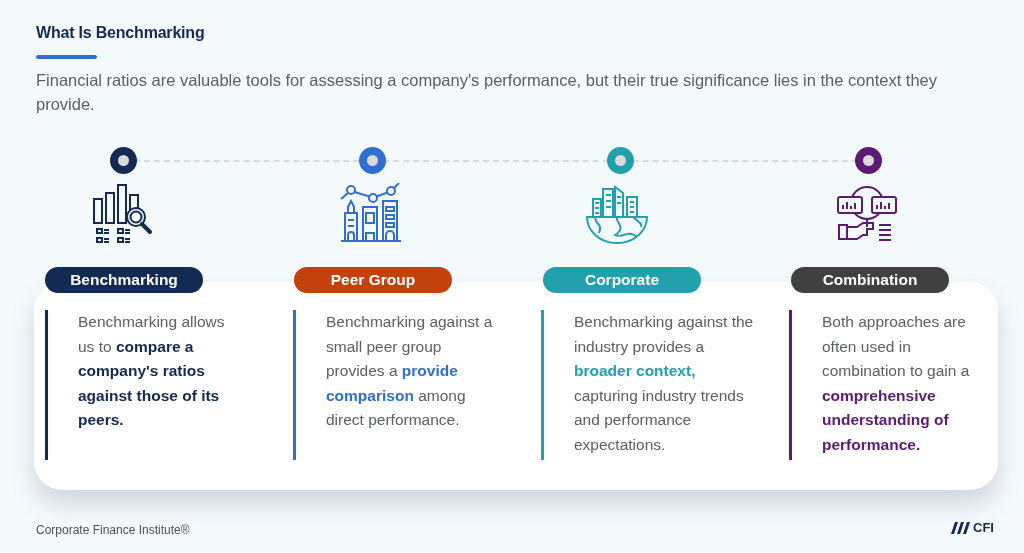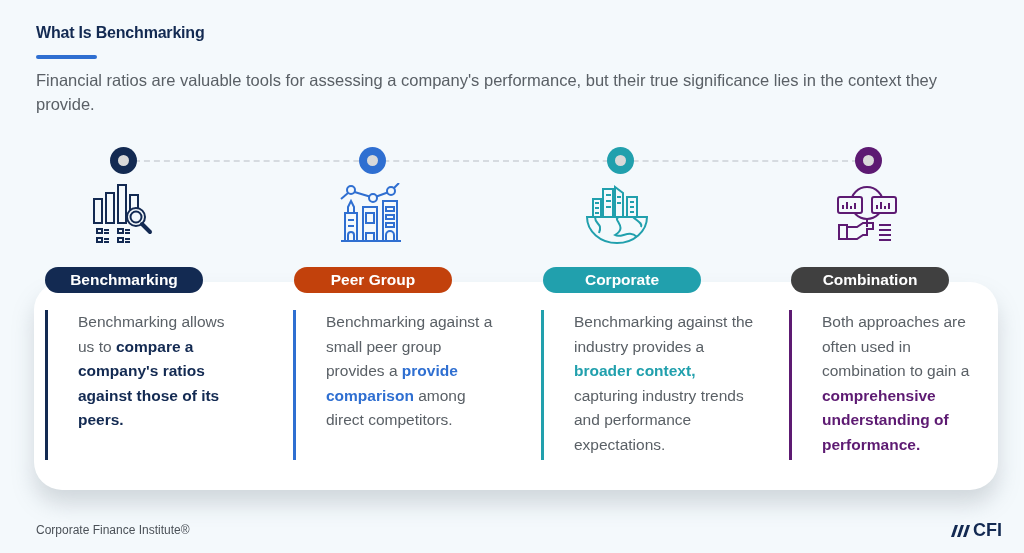--- a/index.html
+++ b/index.html
@@ -48,21 +48,21 @@
     border-left: 3px solid #000; padding-left: 30px;
     font-size: 15.5px; line-height: 24.5px; color: #5a6066;
   }
   .col b { font-weight: 700; }
   .footer-left {
     position: absolute; left: 36px; top: 523px; font-size: 12px; color: #4b5158;
   }
   .logo {
     position: absolute; left: 948px; top: 520px; display: flex; align-items: center; gap: 3px;
   }
-  .logo-text { font-size: 18px; font-weight: 700; color: #132a52; }
+  .logo-text { font-size: 13px; font-weight: 700; color: #132a52; }
 </style>
 </head>
 <body>
 
 <div class="title">What Is Benchmarking</div>
 <div class="title-underline"></div>
 <div class="subtitle">Financial ratios are valuable tools for assessing a company's performance, but their true significance lies in the context they provide.</div>
 
 <div class="timeline-line"></div>
 
@@ -152,21 +152,21 @@
 
 <div class="pill" style="left:45px;background:#132a52;">Benchmarking</div>
 <div class="pill" style="left:294px;background:#c2410c;">Peer Group</div>
 <div class="pill" style="left:543px;background:#21a0ad;">Corporate</div>
 <div class="pill" style="left:791px;background:#404040;">Combination</div>
 
 <div class="col" style="left:45px;width:200px;border-left-color:#132a52;">
   <span>Benchmarking allows us to </span><b style="color:#132a52;">compare a company's ratios against those of its peers.</b><span></span>
 </div>
 <div class="col" style="left:293px;width:210px;border-left-color:#2f6fd1;">
-  <span>Benchmarking against a small peer group provides a </span><b style="color:#2f6fd1;">provide comparison</b><span> among direct competitors.</span>
+  <span>Benchmarking against a small peer group provides a </span><b style="color:#2f6fd1;">provide comparison</b><span> among direct performance.</span>
 </div>
 <div class="col" style="left:541px;width:215px;border-left-color:#21a0ad;">
   <span>Benchmarking against the industry provides a </span><b style="color:#21a0ad;">broader context,</b><span> capturing industry trends and performance expectations.</span>
 </div>
 <div class="col" style="left:789px;width:200px;border-left-color:#5d1a72;">
   <span>Both approaches are often used in combination to gain a </span><b style="color:#5d1a72;">comprehensive understanding of performance.</b><span></span>
 </div>
 
 <div class="footer-left">Corporate Finance Institute®</div>
 <div class="logo">

